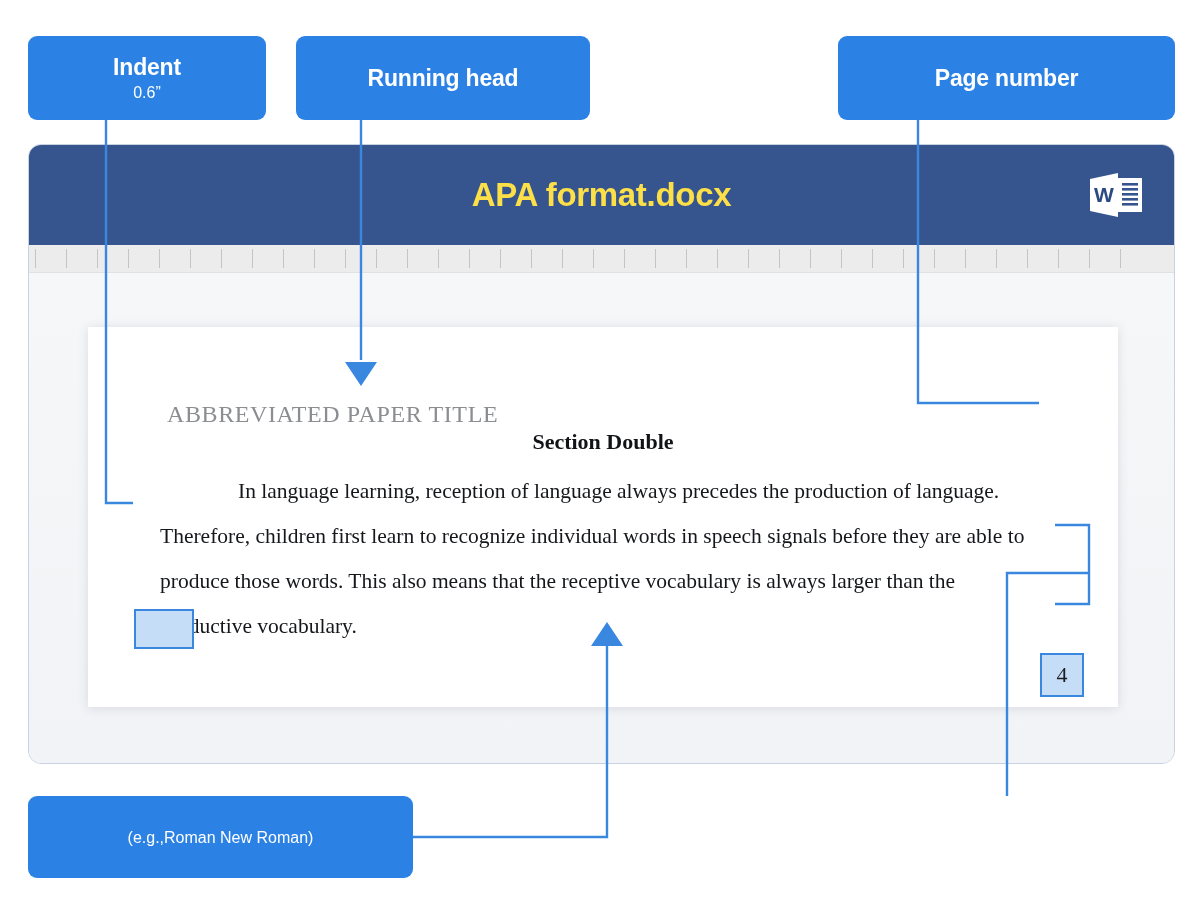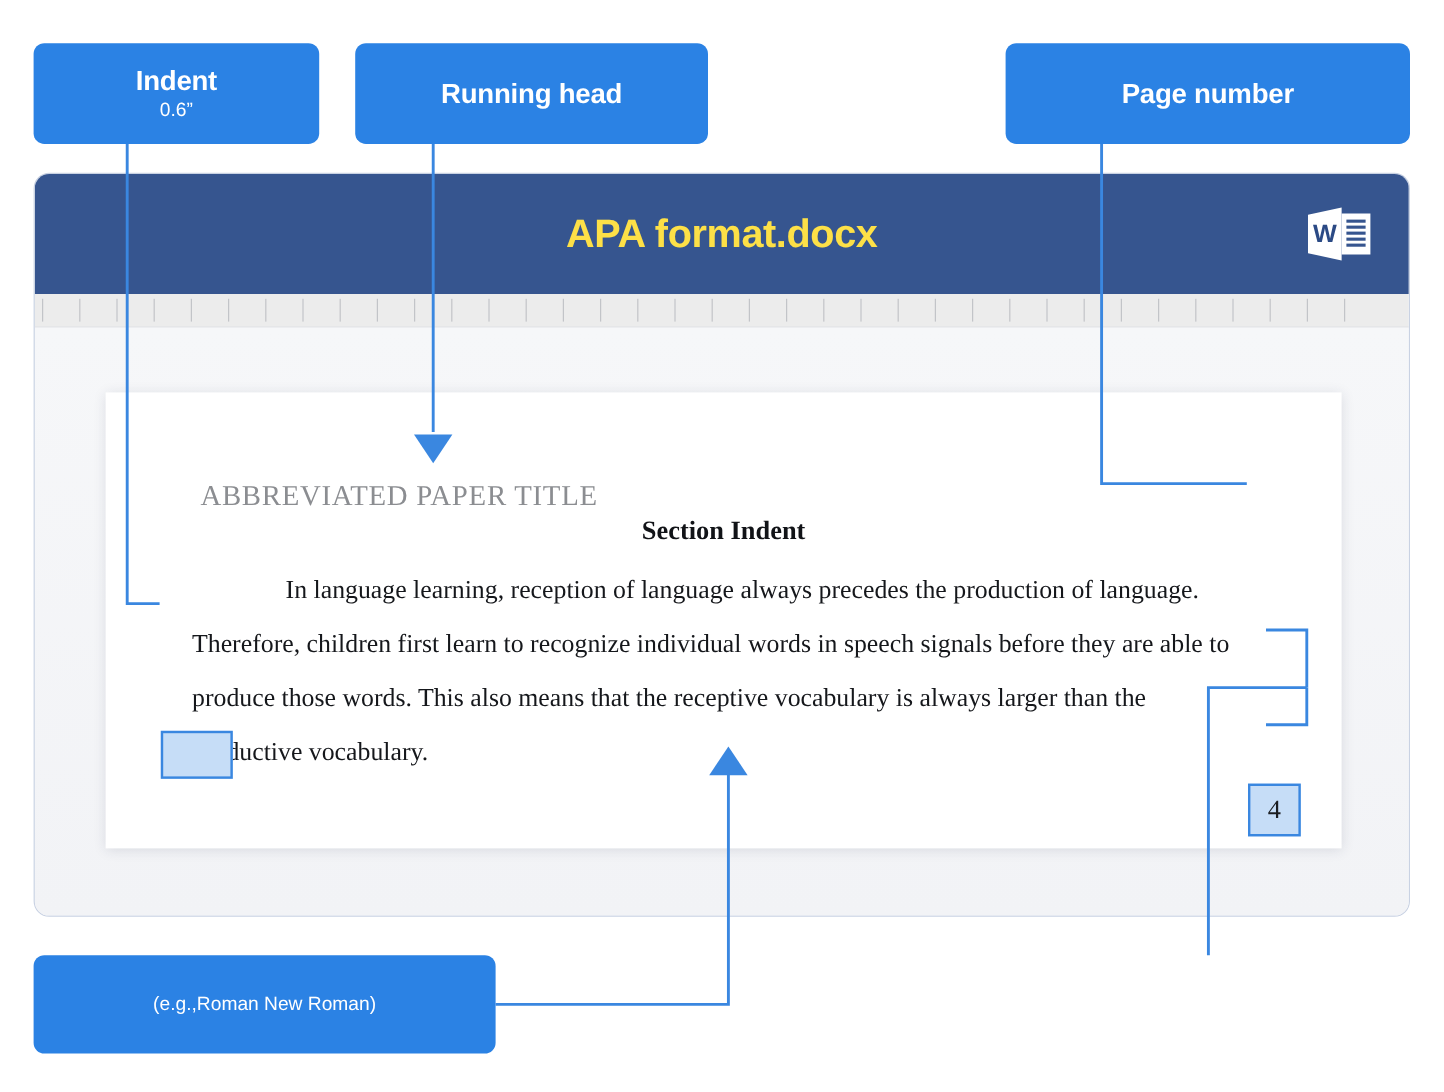--- a/index.html
+++ b/index.html
@@ -204,21 +204,21 @@
       <span class="tick"></span>
       <span class="tick"></span>
       <span class="tick"></span>
       <span class="tick"></span>
     </div>
 
     <div id="workarea">
 
       <div id="page">
         <div class="running-head">ABBREVIATED PAPER TITLE</div>
-        <div class="section-heading">Section Indent</div>
+        <div class="section-heading">Section Double</div>
         <div class="body-copy">In language learning, reception of language always precedes the production of language. Therefore, children first learn to recognize individual words in speech signals before they are able to produce those words. This also means that the receptive vocabulary is always larger than the productive vocabulary.</div>
       </div>
 
       <div id="indent-box"></div>
 
       <div id="pagenum-box">4</div>
 
     </div>
   </div>
 

